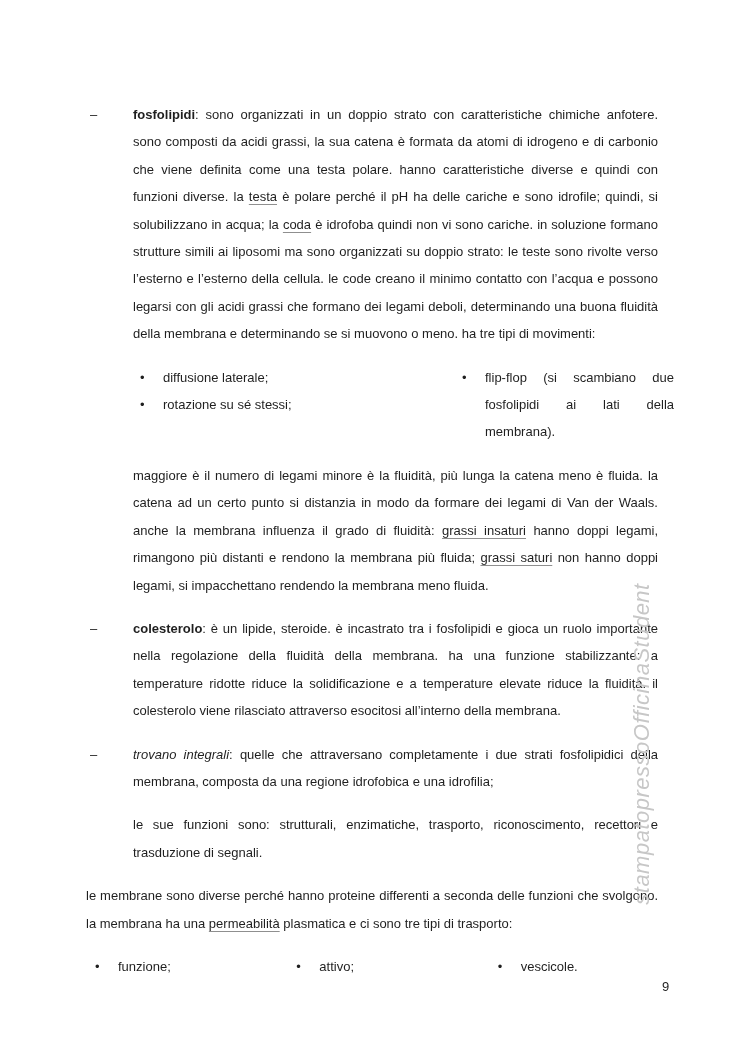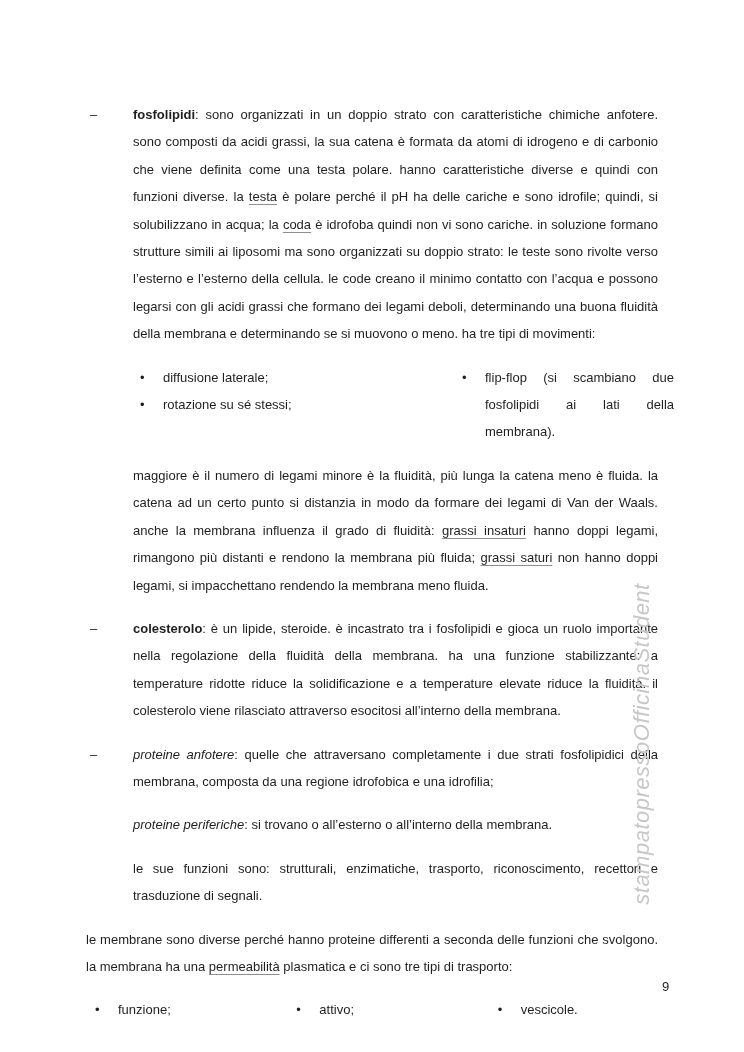--- a/index.html
+++ b/index.html
@@ -79,22 +79,21 @@
       <p class="para"><span>maggiore è il numero di legami minore è la fluidità, più lunga la catena meno è fluida. la catena ad un certo punto si distanzia in modo da formare dei legami di Van der Waals. anche la membrana influenza il grado di fluidità: </span><span class="u">grassi insaturi</span><span> hanno doppi legami, rimangono più distanti e rendono la membrana più fluida; </span><span class="u">grassi saturi</span><span> non hanno doppi legami, si impacchettano rendendo la membrana meno fluida.</span></p>
     </div>
 
     <div class="li1">
       <span class="marker">–</span>
       <p class="para"><span class="b">colesterolo</span><span>: è un lipide, steroide. è incastrato tra i fosfolipidi e gioca un ruolo importante nella regolazione della fluidità della membrana. ha una funzione stabilizzante: a temperature ridotte riduce la solidificazione e a temperature elevate riduce la fluidità. il colesterolo viene rilasciato attraverso esocitosi all’interno della membrana.</span></p>
     </div>
 
     <div class="li1">
       <span class="marker">–</span>
-      <p class="para"><span class="i">proteine anfotere</span><span>: quelle che attraversano completamente i due strati fosfolipidici della membrana, composta da una regione idrofobica e una idrofilia;</span></p>
-      <p class="para"><span class="i">proteine periferiche</span><span>: si trovano o all’esterno o all’interno della membrana.</span></p>
+      <p class="para"><span class="i">trovano integrali</span><span>: quelle che attraversano completamente i due strati fosfolipidici della membrana, composta da una regione idrofobica e una idrofilia;</span></p>
       <p class="para"><span>le sue funzioni sono: strutturali, enzimatiche, trasporto, riconoscimento, recettori e trasduzione di segnali.</span></p>
     </div>
 
     <p class="closing"><span>le membrane sono diverse perché hanno proteine differenti a seconda delle funzioni che svolgono. la membrana ha una </span><span class="u">permeabilità</span><span> plasmatica e ci sono tre tipi di trasporto:</span></p>
 
     <div class="transport">
       <div class="tcol">
         <span class="marker2">•</span>
         <span>funzione;</span>
       </div>

